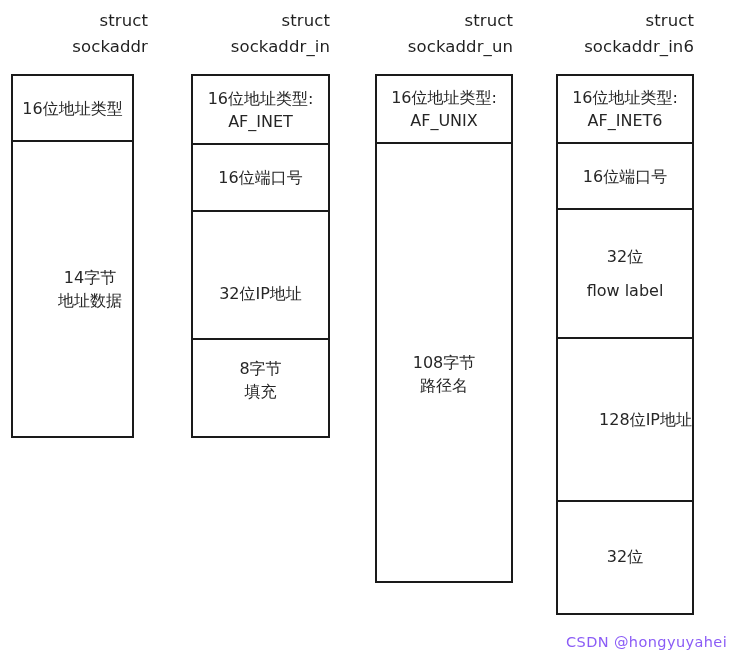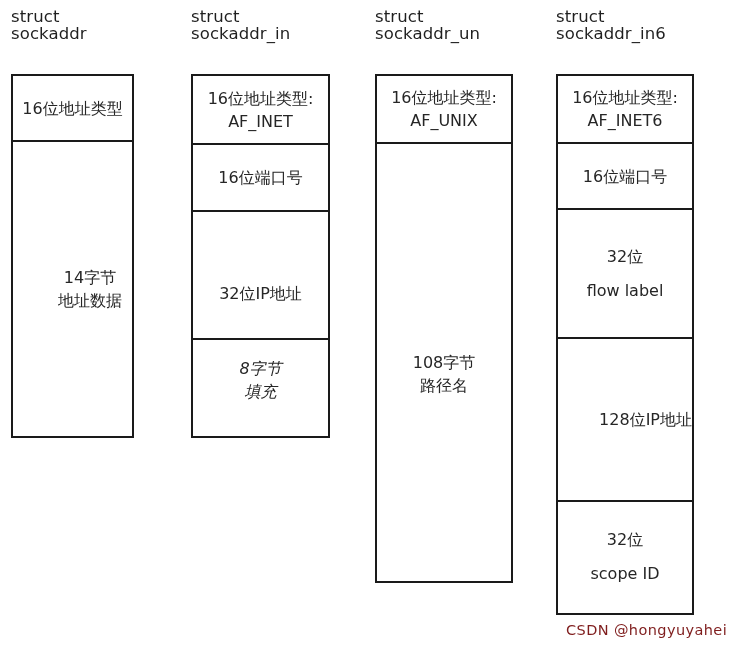--- a/index.html
+++ b/index.html
@@ -23,23 +23,23 @@
     height: 650px;
   }
   .column {
     position: absolute;
   }
   .col-title {
     position: absolute;
     top: 0;
     left: 0;
     width: 100%;
-    text-align: left;
+    text-align: right;
     font-size: 16.5px;
-    line-height: 17px;
+    line-height: 26px;
     color: #1f1f1f;
     letter-spacing: 0.1px;
     white-space: pre-line;
   }
   .struct-box {
     position: absolute;
     box-sizing: border-box;
     border: 2.5px solid #1a1a1a;
     background: #ffffff;
   }
@@ -63,23 +63,24 @@
     line-height: 23px;
     color: #262626;
     white-space: nowrap;
   }
   .field-line.spaced {
     line-height: 34px;
   }
   .watermark {
     position: absolute;
     font-size: 14.5px;
-    color: #7f1d1d;
+    color: #8b5cf6;
     letter-spacing: 0.4px;
     white-space: nowrap;
+    margin-top: 12px;
   }
 </style>
 </head>
 <body>
 
 <div id="diagram">
 
   <div class="column" style="left:11px; top:8px; width:137px; height:580px;">
     <div class="col-title">struct
 sockaddr</div>
@@ -101,21 +102,21 @@
       <div class="field" style="top:0px; height:67px;">
         <div class="field-line">16位地址类型:</div>
         <div class="field-line">AF_INET</div>
       </div>
       <div class="field divided" style="top:67px; height:67px;">
         <div class="field-line">16位端口号</div>
       </div>
       <div class="field divided" style="top:134px; height:164px;">
         <div class="field-line">32位IP地址</div>
       </div>
-      <div class="field divided" style="top:262px; height:82px;font-style:italic;">
+      <div class="field divided" style="top:262px; height:82px;">
         <div class="field-line">8字节</div>
         <div class="field-line">填充</div>
       </div>
     </div>
   </div>
 
   <div class="column" style="left:375px; top:8px; width:138px; height:580px;">
     <div class="col-title">struct
 sockaddr_un</div>
     <div class="struct-box" style="left:0px; top:66px; width:138px; height:509px;">
@@ -143,20 +144,19 @@
       </div>
       <div class="field divided" style="top:132px; height:129px;">
         <div class="field-line spaced">32位</div>
         <div class="field-line spaced">flow label</div>
       </div>
       <div class="field divided" style="top:261px; height:163px;align-items:flex-end;">
         <div class="field-line">128位IP地址</div>
       </div>
       <div class="field divided" style="top:424px; height:112px;">
         <div class="field-line spaced">32位</div>
-        <div class="field-line spaced">scope ID</div>
       </div>
     </div>
   </div>
 
   <div class="watermark" style="left:566px; top:622px;">CSDN @hongyuyahei</div>
 
 </div>
 
 </body></html>

